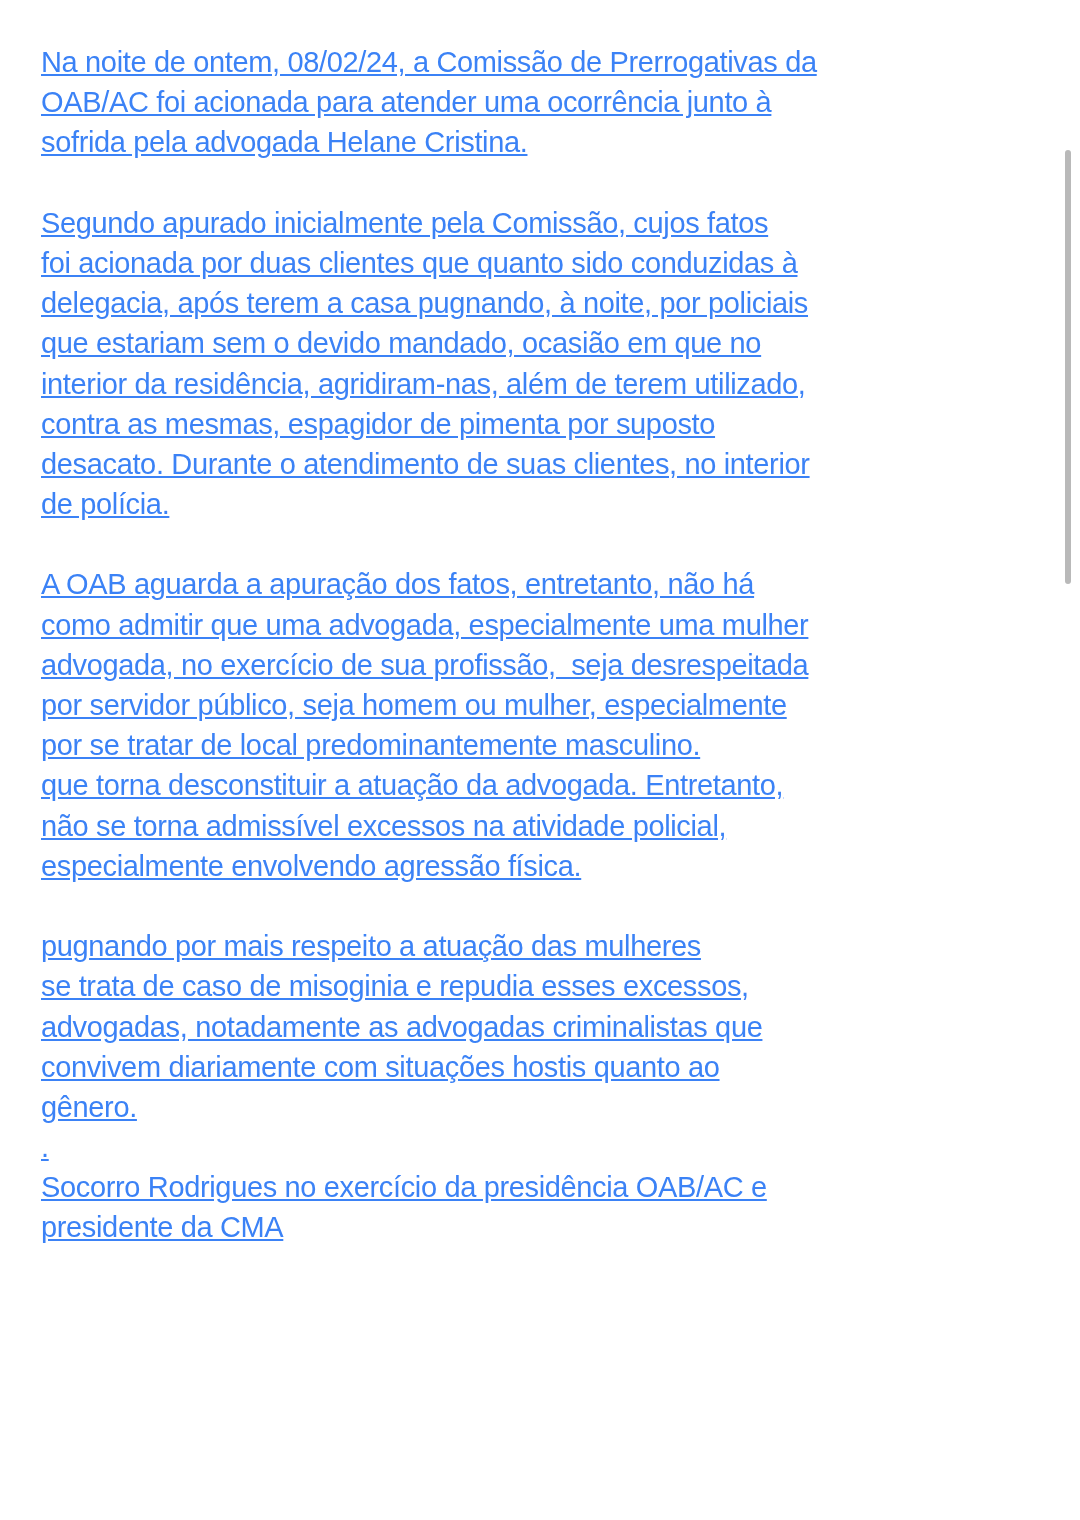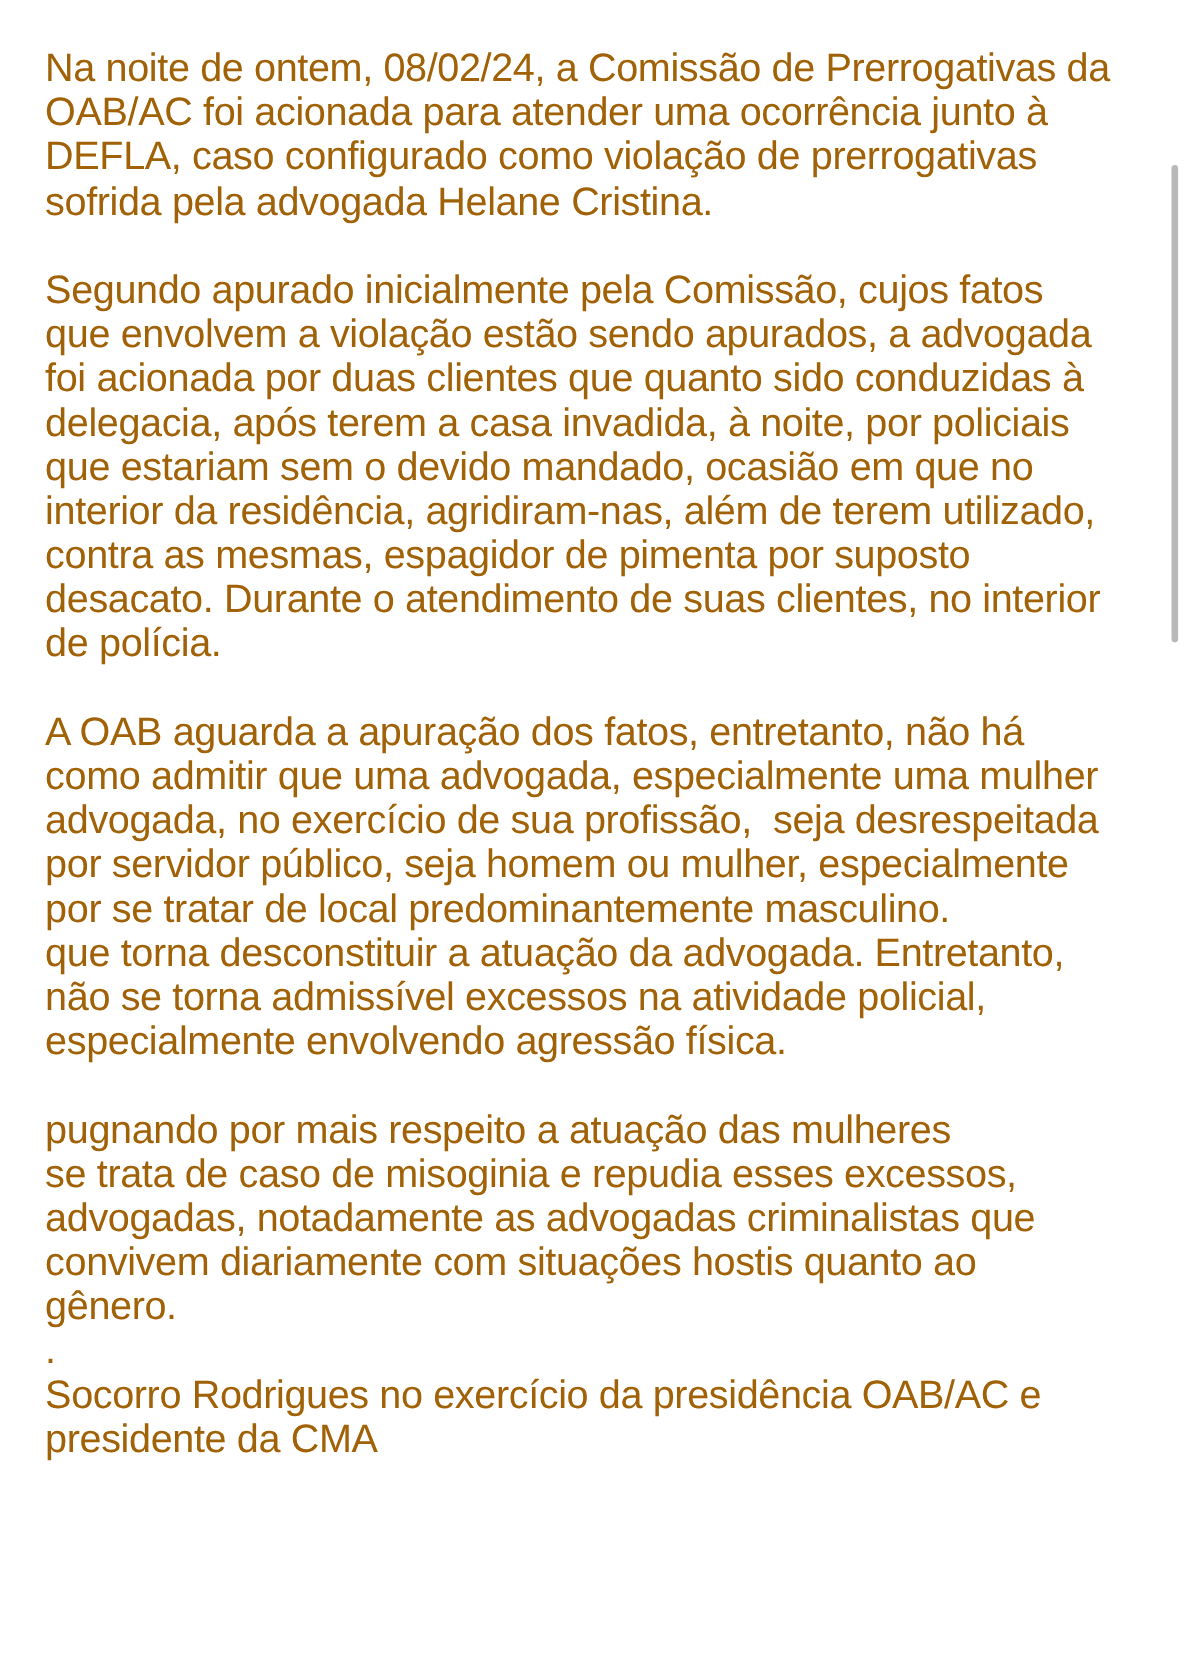--- a/index.html
+++ b/index.html
@@ -12,24 +12,25 @@
       height: 1520px;
       position: relative;
       overflow: hidden;
     }
     .doc {
       position: absolute;
       left: 41px;
       top: 42px;
       width: 1000px;
       font-family: "Liberation Sans", sans-serif;
-      font-size: 36px;
+      font-size: 29px;
       line-height: 40.2px;
-      color: #a16207;
+      color: #3b82f6;
       letter-spacing: -0.35px;
+      text-decoration: underline;
     }
     .line {
       display: block;
       white-space: pre;
       height: 40.2px;
     }
     .para {
       display: block;
     }
     .gap {
@@ -54,31 +55,29 @@
     }
   </style>
 </head>
 <body>
 
 <div class="doc">
 
   <div class="para">
     <span class="line">Na noite de ontem, 08/02/24, a Comissão de Prerrogativas da</span>
     <span class="line">OAB/AC foi acionada para atender uma ocorrência junto à</span>
-    <span class="line">DEFLA, caso configurado como violação de prerrogativas</span>
     <span class="line">sofrida pela advogada Helane Cristina.</span>
   </div>
 
   <span class="gap"></span>
 
   <div class="para">
     <span class="line">Segundo apurado inicialmente pela Comissão, cujos fatos</span>
-    <span class="line">que envolvem a violação estão sendo apurados, a advogada</span>
     <span class="line">foi acionada por duas clientes que quanto sido conduzidas à</span>
-    <span class="line">delegacia, após terem a casa invadida, à noite, por policiais</span>
+    <span class="line">delegacia, após terem a casa pugnando, à noite, por policiais</span>
     <span class="line">que estariam sem o devido mandado, ocasião em que no</span>
     <span class="line">interior da residência, agridiram-nas, além de terem utilizado,</span>
     <span class="line">contra as mesmas, espagidor de pimenta por suposto</span>
     <span class="line">desacato. Durante o atendimento de suas clientes, no interior</span>
     <span class="line">de polícia.</span>
   </div>
 
   <span class="gap"></span>
 
   <div class="para">

